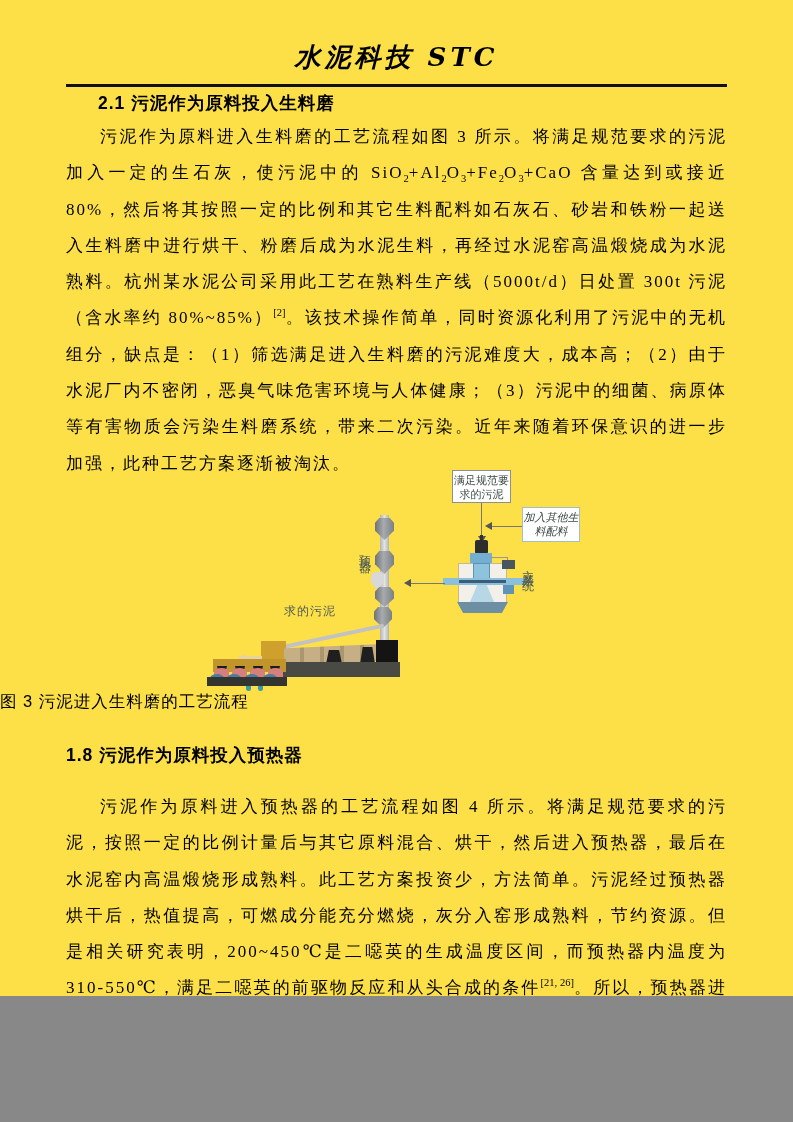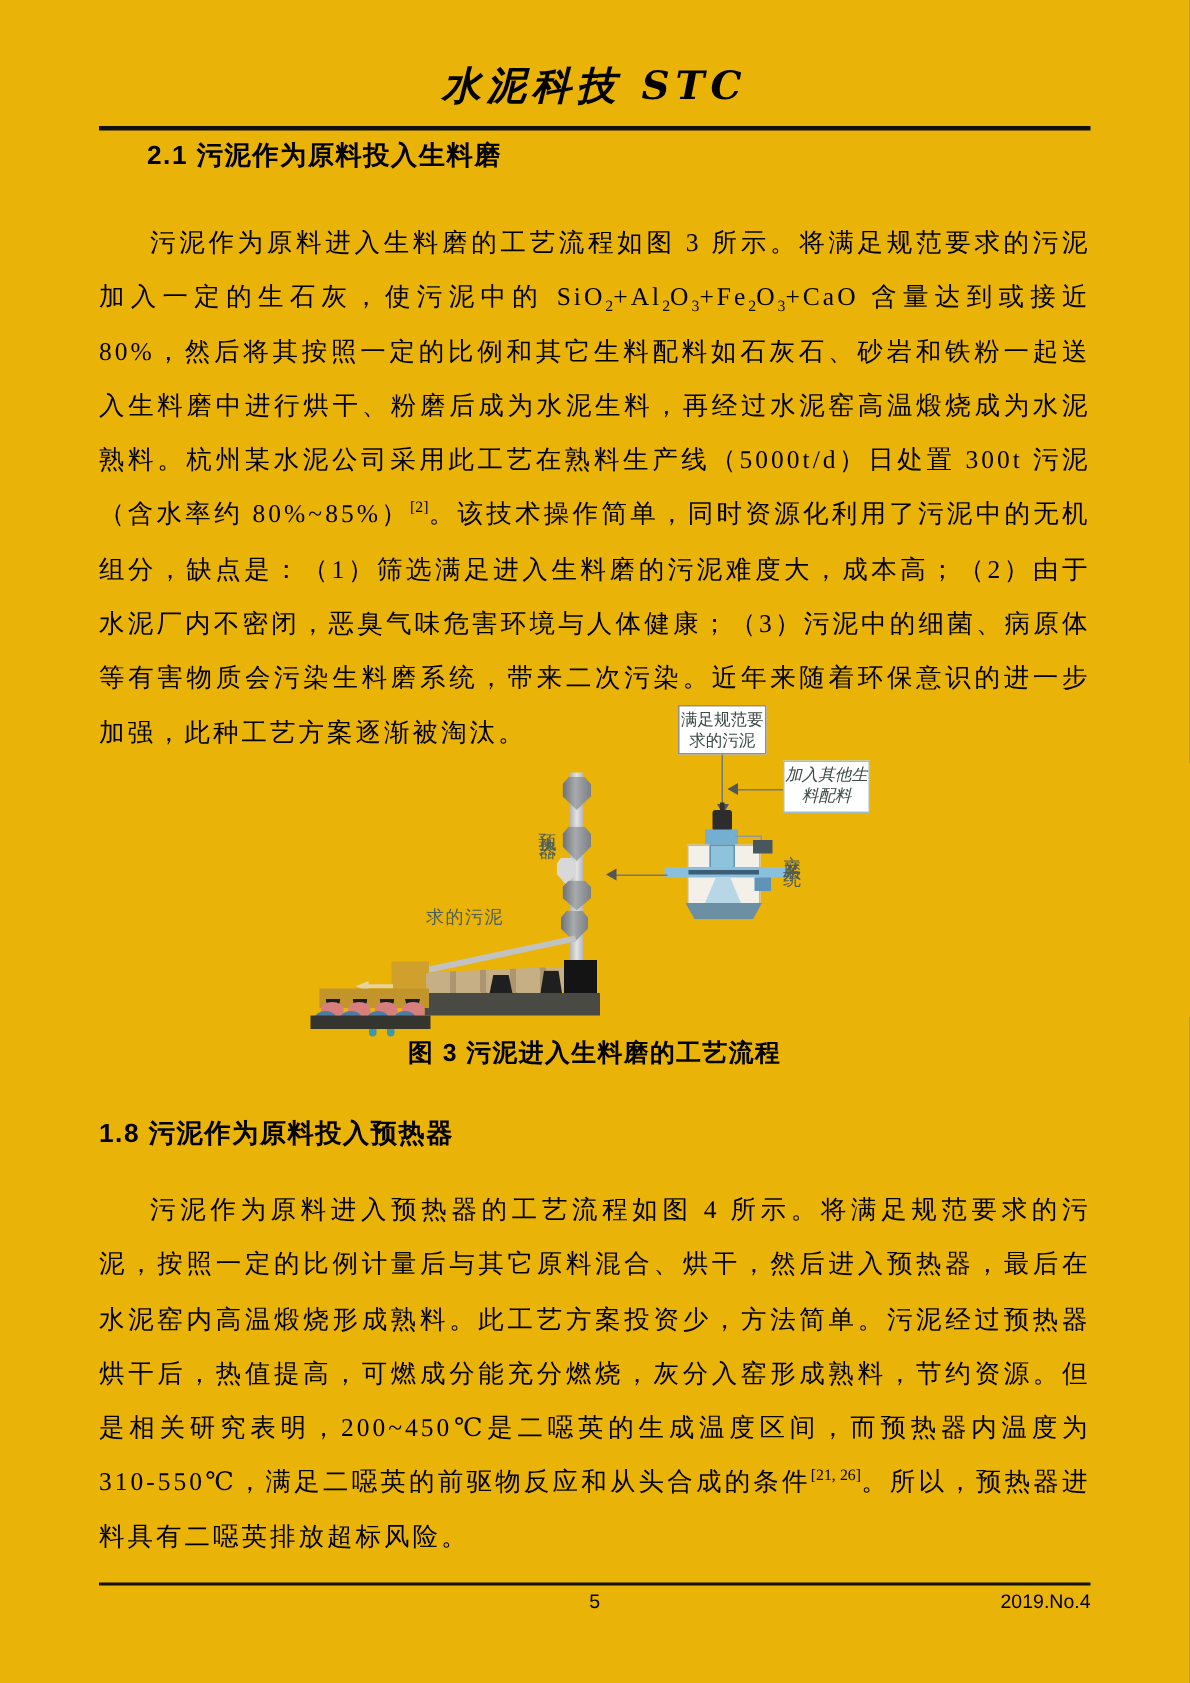--- a/index.html
+++ b/index.html
@@ -1,19 +1,19 @@
 <!DOCTYPE html>
 <html><head>
 <meta charset="utf-8">
 <style>
   html,body{margin:0;padding:0;background:#888;}
   .page{
     position:relative;
-    width:793px;height:1122px;
-    background:#eab308;
+    width:793px;height:996px;
+    background:#fde047;
     margin:0 auto;
     overflow:hidden;
     font-family:"Liberation Serif","DejaVu Serif",serif;
     color:#000;
   }
   .journal-title{
     position:absolute;top:40px;left:0;width:100%;
     text-align:center;
     font-family:"DejaVu Serif","Liberation Serif",serif;
     font-style:italic;
@@ -25,27 +25,27 @@
     font-family:"Liberation Sans","DejaVu Sans",sans-serif;
     font-weight:bold;font-size:17.5px;letter-spacing:1px;
   }
   .h1{top:91px;margin-left:32px;}
   .h2{top:743px;}
   .body-par{
     position:absolute;left:66px;width:661px;margin:0;
     font-size:17px;line-height:36.3px;letter-spacing:2px;
     text-align:justify;text-indent:2em;
   }
-  .p1{top:144px;}
+  .p1{top:119px;}
   .p2{top:789px;}
   .body-par sup,.body-par sub{font-size:0.62em;line-height:0;letter-spacing:0;}
   .fig-caption{
-    position:absolute;top:691px;left:0;width:100%;text-align:center;
+    position:absolute;top:691px;left:0;width:100%;text-align:left;
     font-family:"Liberation Sans","DejaVu Sans",sans-serif;
-    font-weight:bold;font-size:16.5px;letter-spacing:1px;
+    font-weight:normal;font-size:16.5px;letter-spacing:1px;
   }
   .footer-rule{position:absolute;left:66px;top:1055px;width:661px;height:2px;background:#111;}
   .footer-page{
     position:absolute;top:1060px;left:0;width:100%;text-align:center;
     font-family:"Liberation Sans","DejaVu Sans",sans-serif;font-size:13px;
   }
   .footer-issue{
     position:absolute;top:1060px;left:66px;width:661px;text-align:right;
     font-family:"Liberation Sans","DejaVu Sans",sans-serif;font-size:13px;
   }

